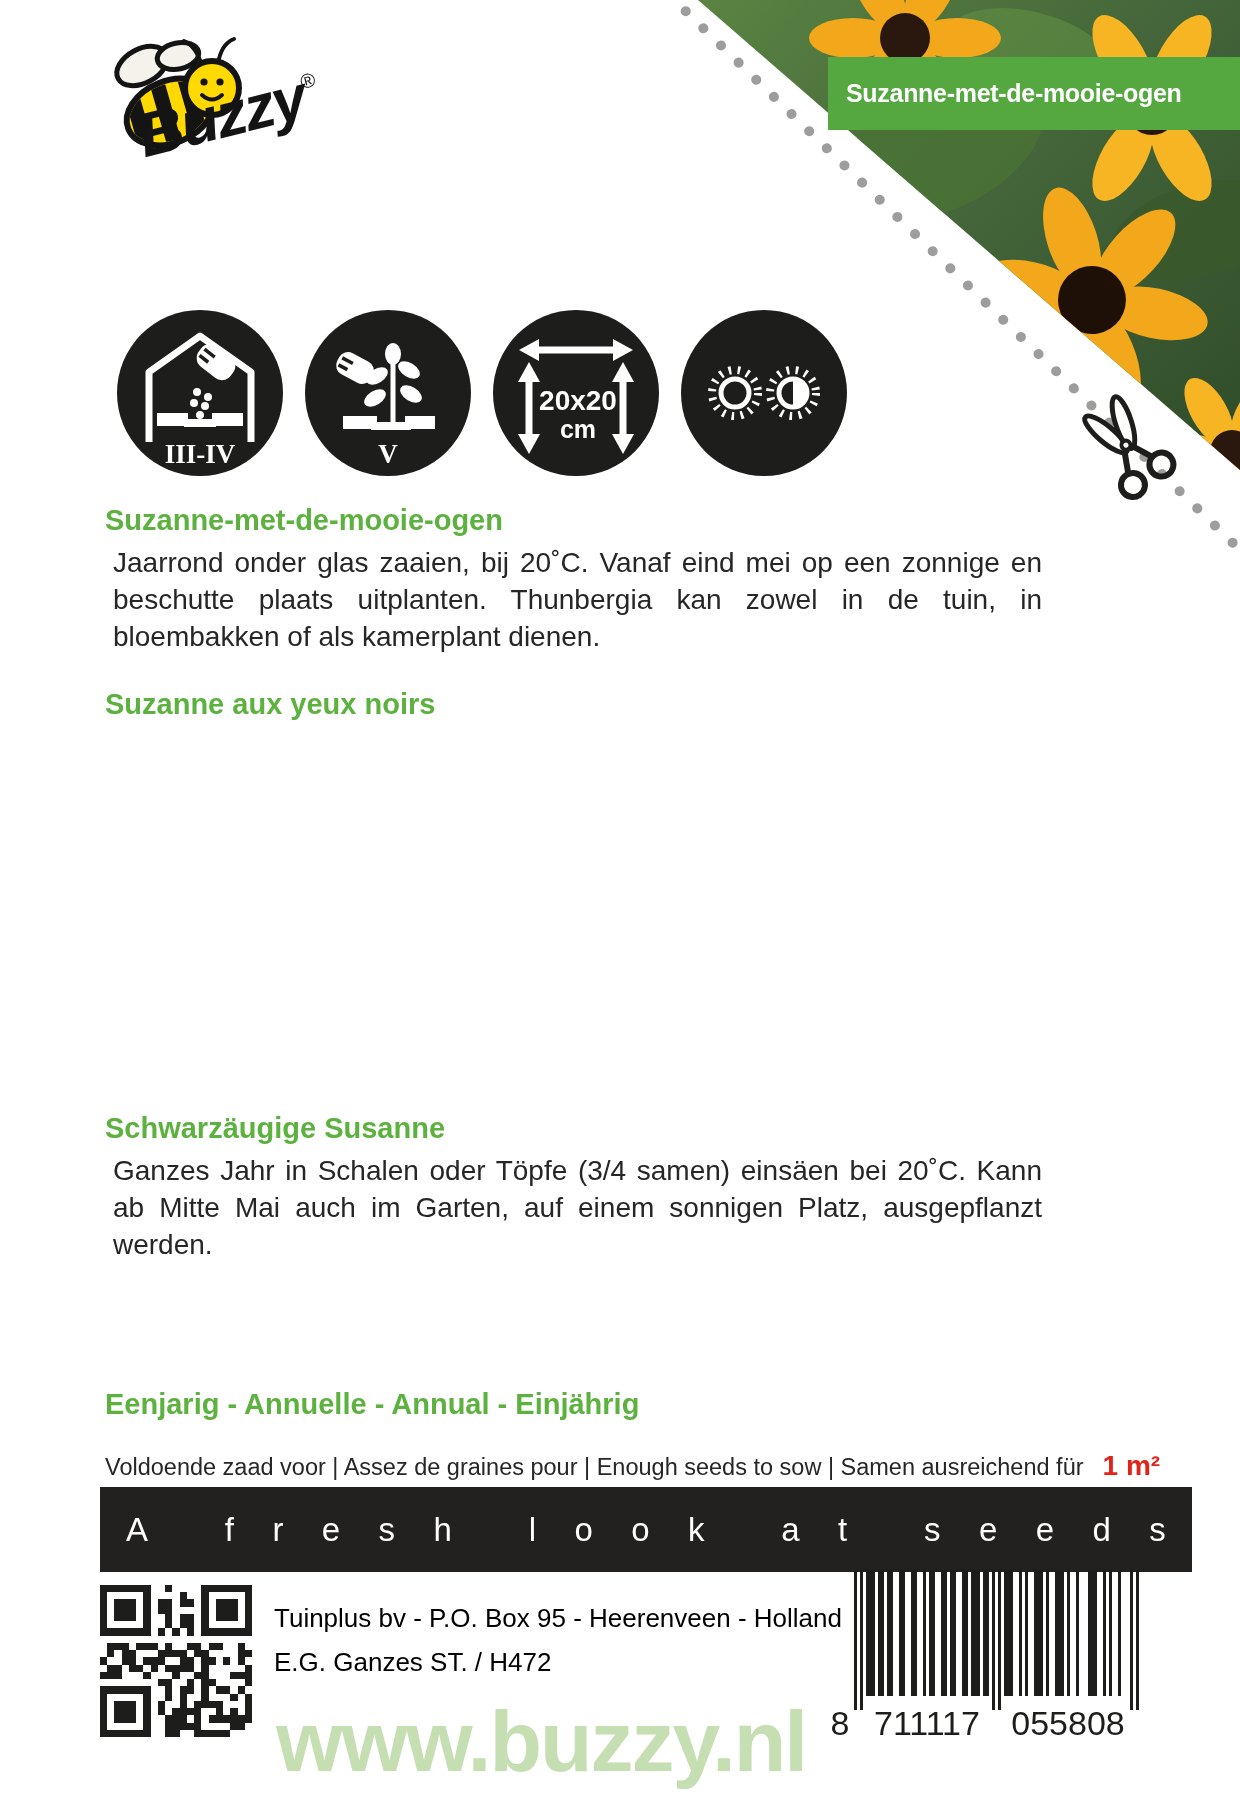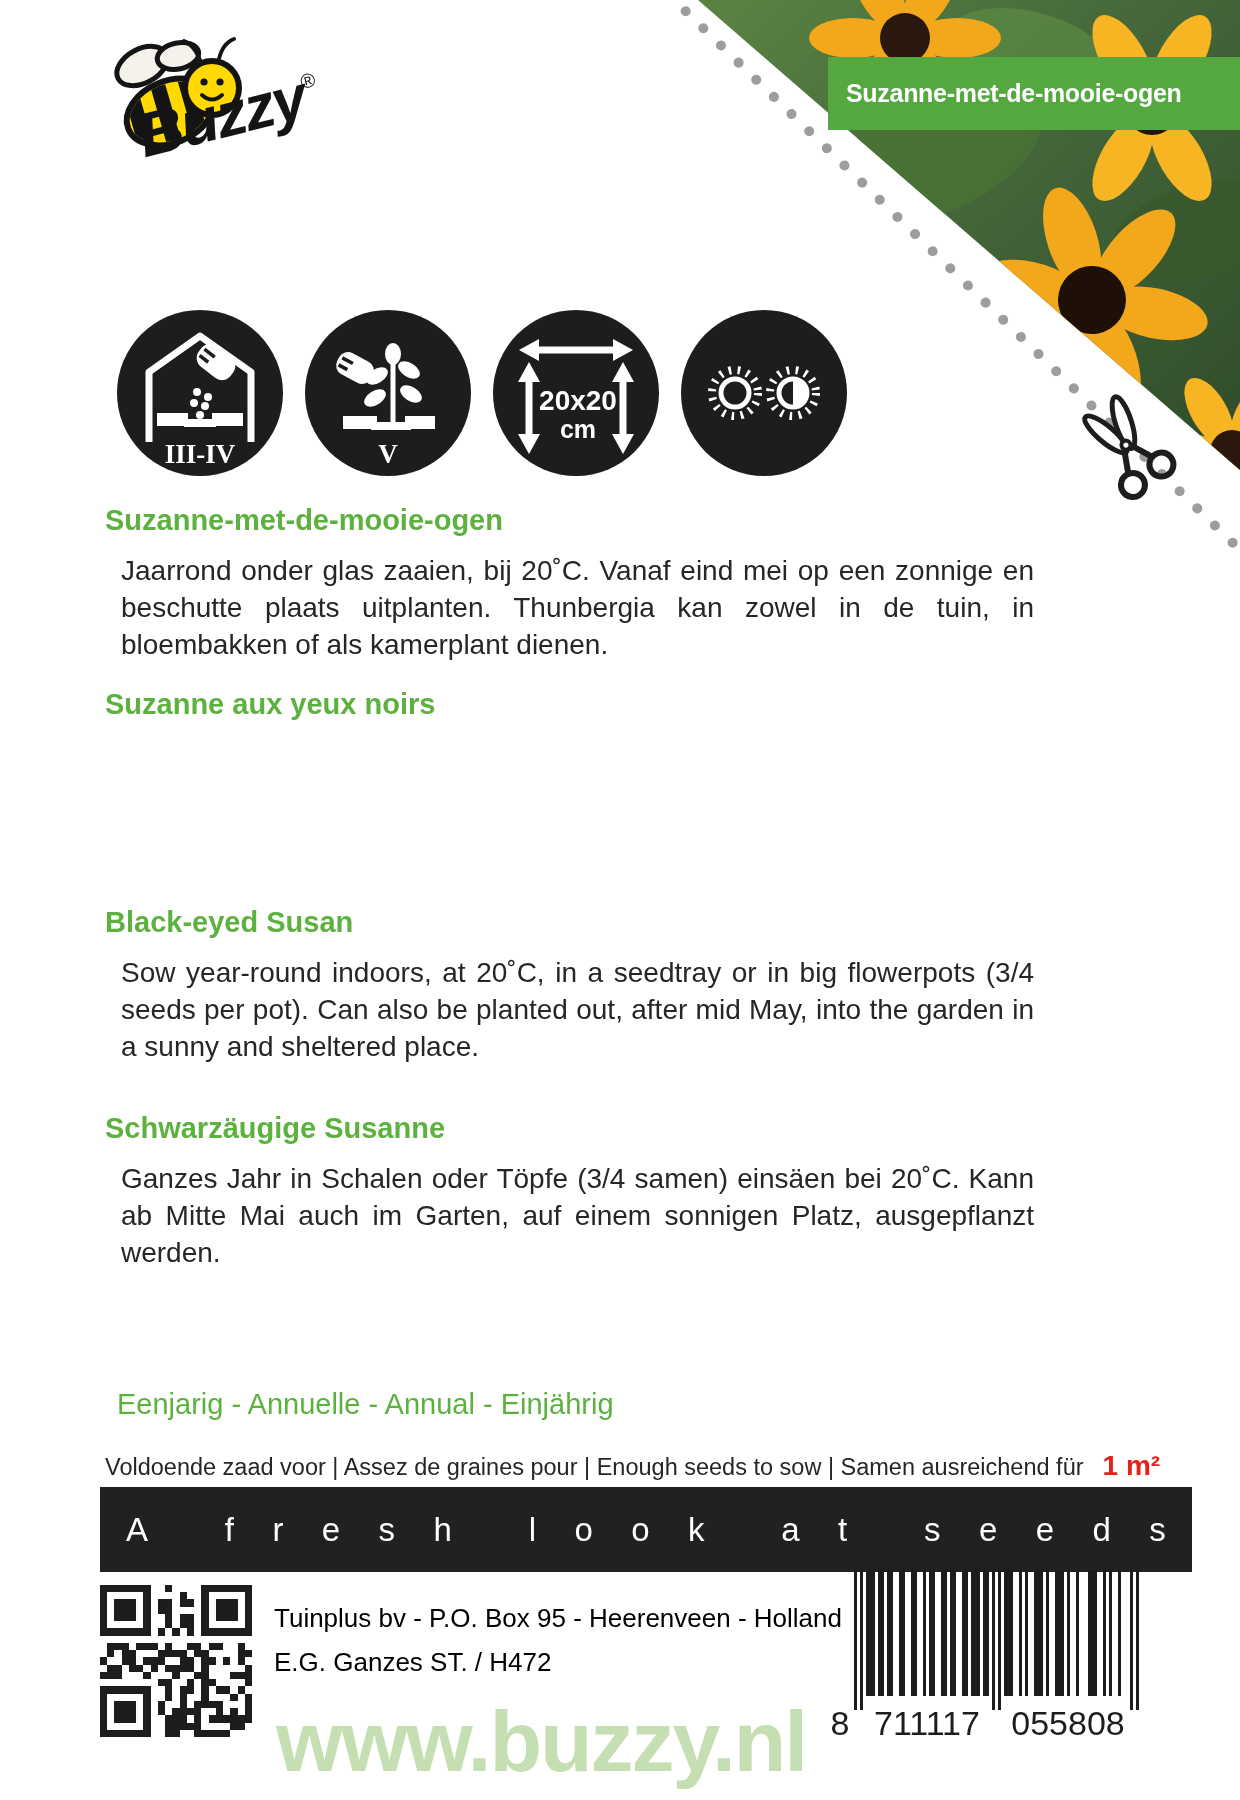--- a/index.html
+++ b/index.html
@@ -29,24 +29,24 @@
 
   
   .iconrow{position:absolute;left:117px;top:310px;display:flex;gap:22px;z-index:4;}
   .badge{width:166px;height:166px;border-radius:50%;background:var(--ink);position:relative;}
   .badge svg{position:absolute;left:0;top:0;}
   .roman{font-family:"Liberation Serif",serif;font-weight:bold;fill:#fff;}
 
   
   .sec{position:absolute;left:105px;width:945px;}
   .sec h3{margin:0 0 7px 0;font-size:29px;line-height:32px;color:var(--green);}
-  .sec p{margin:16px;font-size:28px;line-height:37px;text-align:justify;color:#262626;}
+  .sec p{margin:8px;font-size:28px;line-height:37px;text-align:justify;color:#262626;}
   .sec0{top:504px;} .sec1{top:688px;} .sec2{top:906px;} .sec3{top:1112px;}
 
-  .lifecycle{position:absolute;left:105px;top:1388px;font-size:29px;font-weight:normal;color:var(--green);margin-left:12px;}
+  .lifecycle{position:absolute;left:105px;top:1388px;font-size:29px;font-weight:bold;color:var(--green);}
   .suffline{position:absolute;left:105px;top:1450px;font-size:23.5px;color:#262626;white-space:nowrap;}
   .suffline .amount{color:var(--red);font-weight:bold;font-size:28px;padding-left:6px;margin-left:13px;}
 
   
   .bar{position:absolute;left:100px;top:1487px;width:1092px;height:85px;background:#222120;
        display:flex;align-items:center;}
   .bar .letters{display:flex;justify-content:space-between;width:100%;padding:0 26px;
        color:#fff;font-size:33px;line-height:33px;}
 
   
@@ -241,24 +241,20 @@
       </svg>
     </div>
   </div>
 
   <div class="sec sec0">
     <h3>Suzanne-met-de-mooie-ogen</h3>
     <p>Jaarrond onder glas zaaien, bij 20˚C. Vanaf eind mei op een zonnige en beschutte plaats uitplanten. Thunbergia kan zowel in de tuin, in bloembakken of als kamerplant dienen.</p>
   </div>
   <div class="sec sec1">
     <h3>Suzanne aux yeux noirs</h3>
-  </div>
-  <div class="sec sec2">
-    <h3>Black-eyed Susan</h3>
-    <p>Sow year-round indoors, at 20˚C, in a seedtray or in big flowerpots (3/4 seeds per pot). Can also be planted out, after mid May, into the garden in a sunny and sheltered place.</p>
   </div>
   <div class="sec sec3">
     <h3>Schwarzäugige Susanne</h3>
     <p>Ganzes Jahr in Schalen oder Töpfe (3/4 samen) einsäen bei 20˚C. Kann ab Mitte Mai auch im Garten, auf einem sonnigen Platz, ausgepflanzt werden.</p>
   </div>
 
   <div class="lifecycle">Eenjarig - Annuelle - Annual - Einjährig</div>
   <div class="suffline">
     <span>Voldoende zaad voor | Assez de graines pour | Enough seeds to sow | Samen ausreichend für</span><span class="amount">1 m²</span>
   </div>

